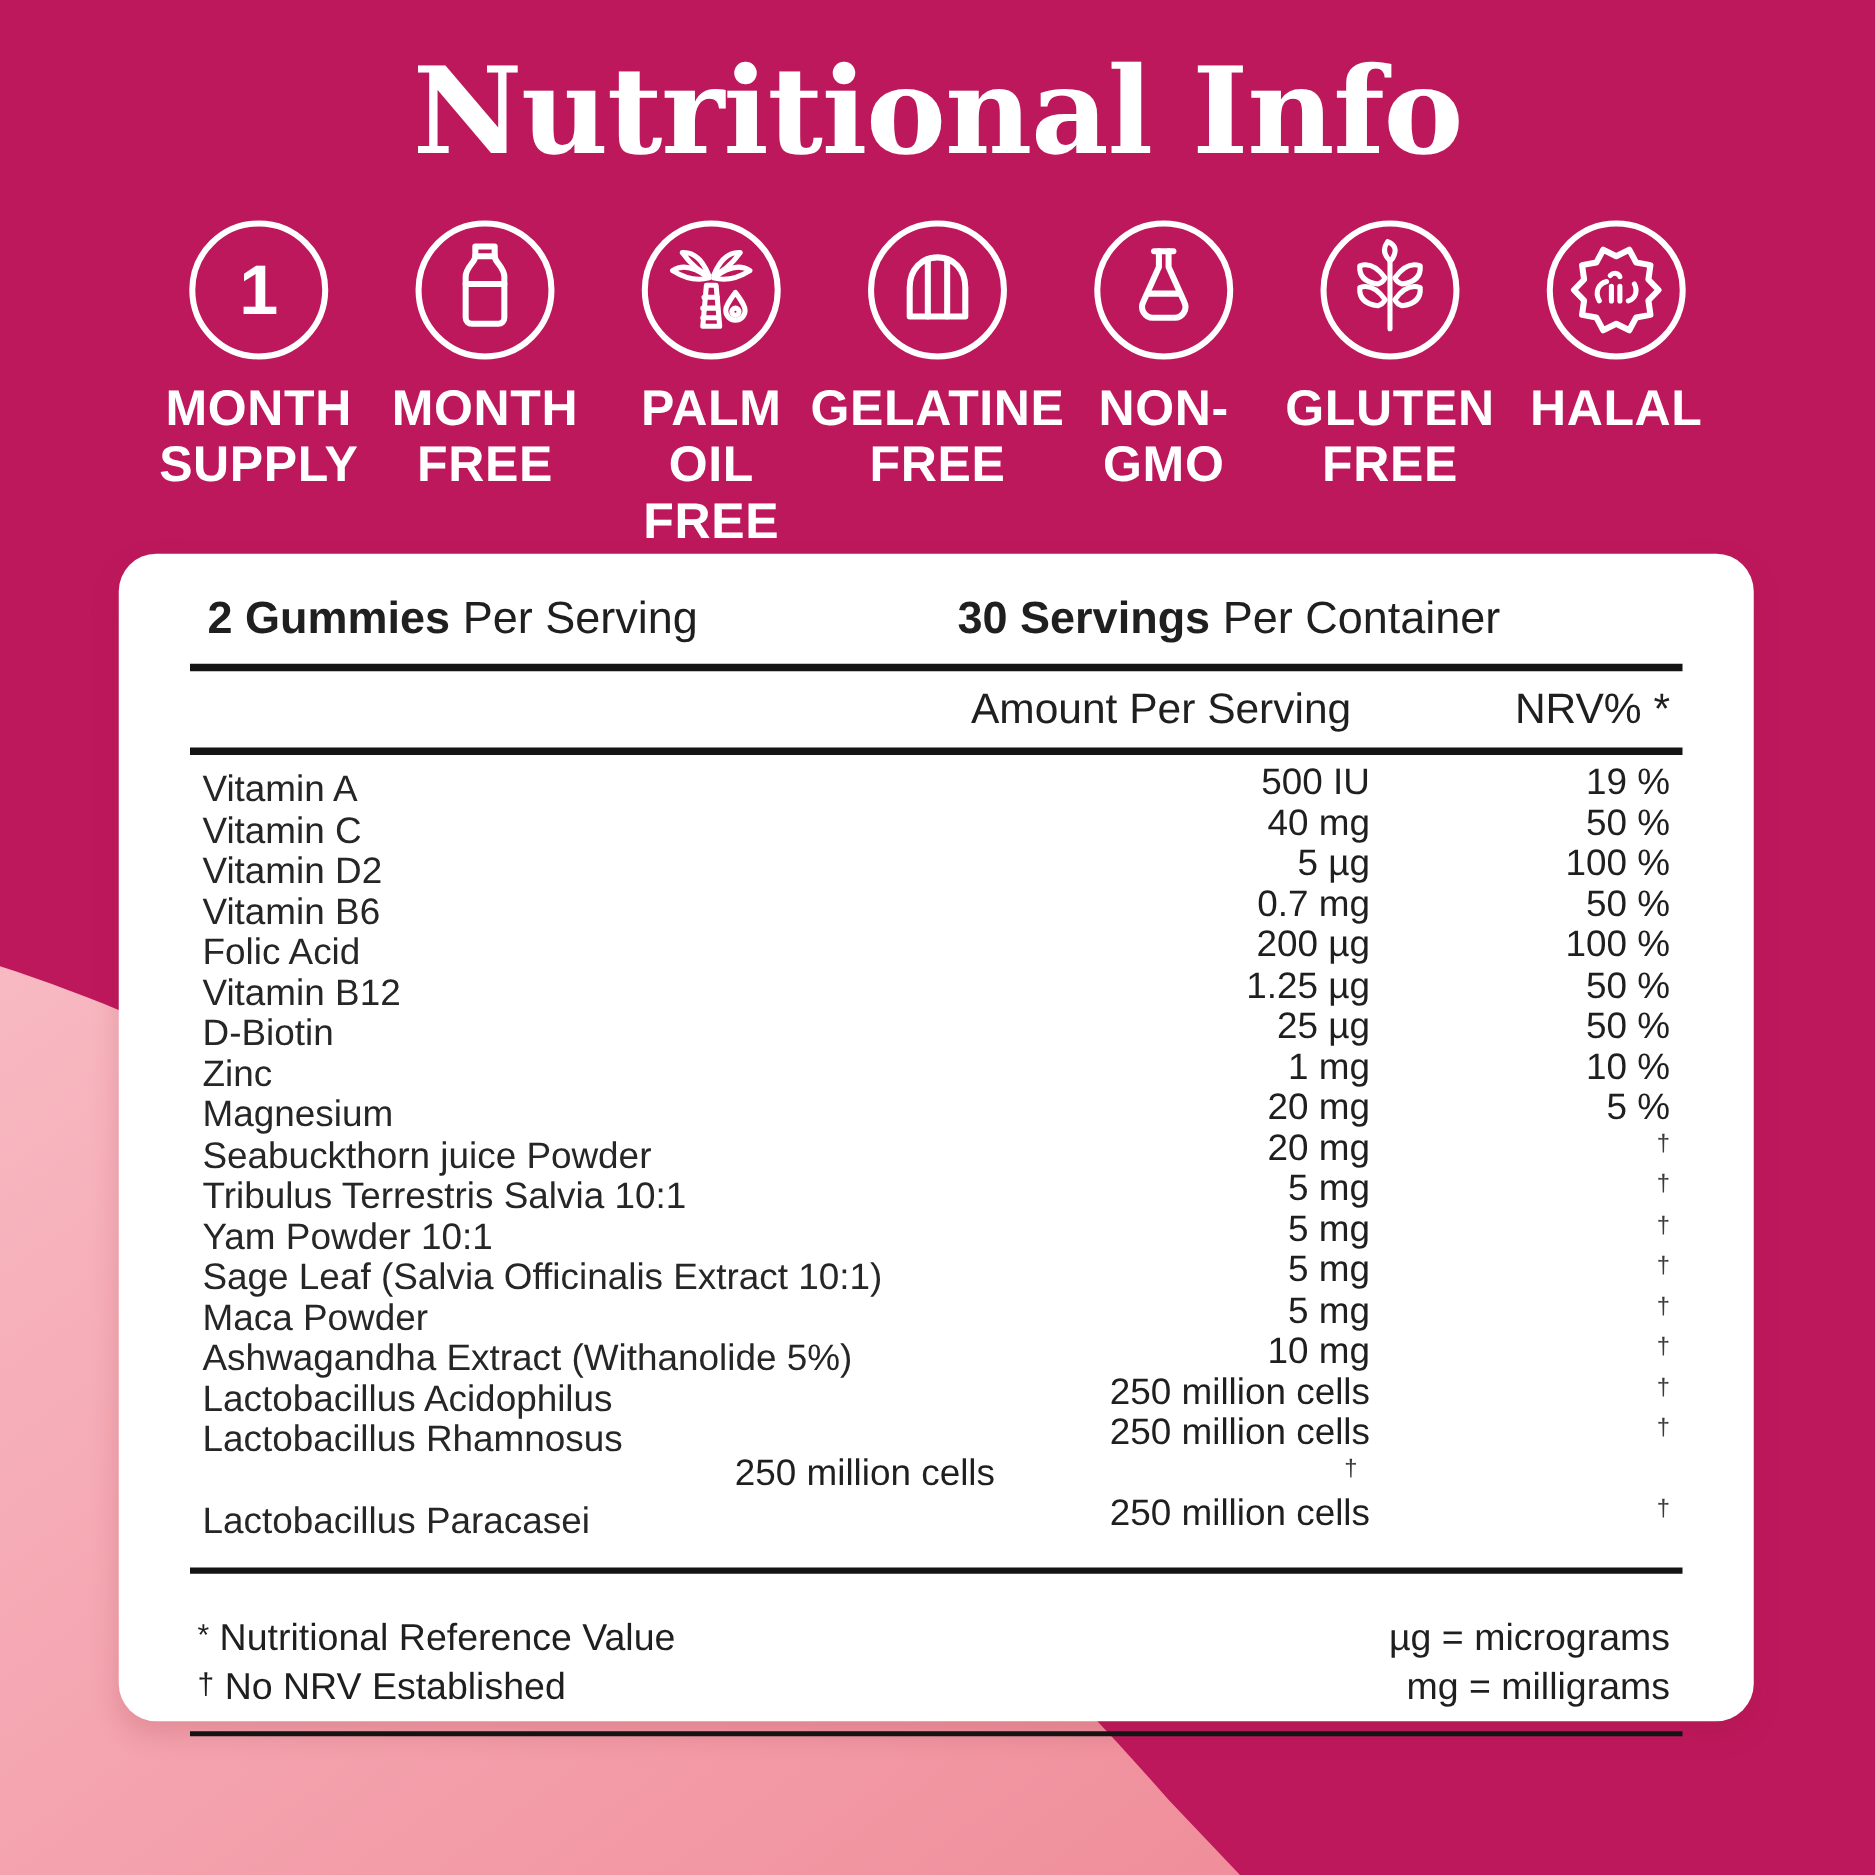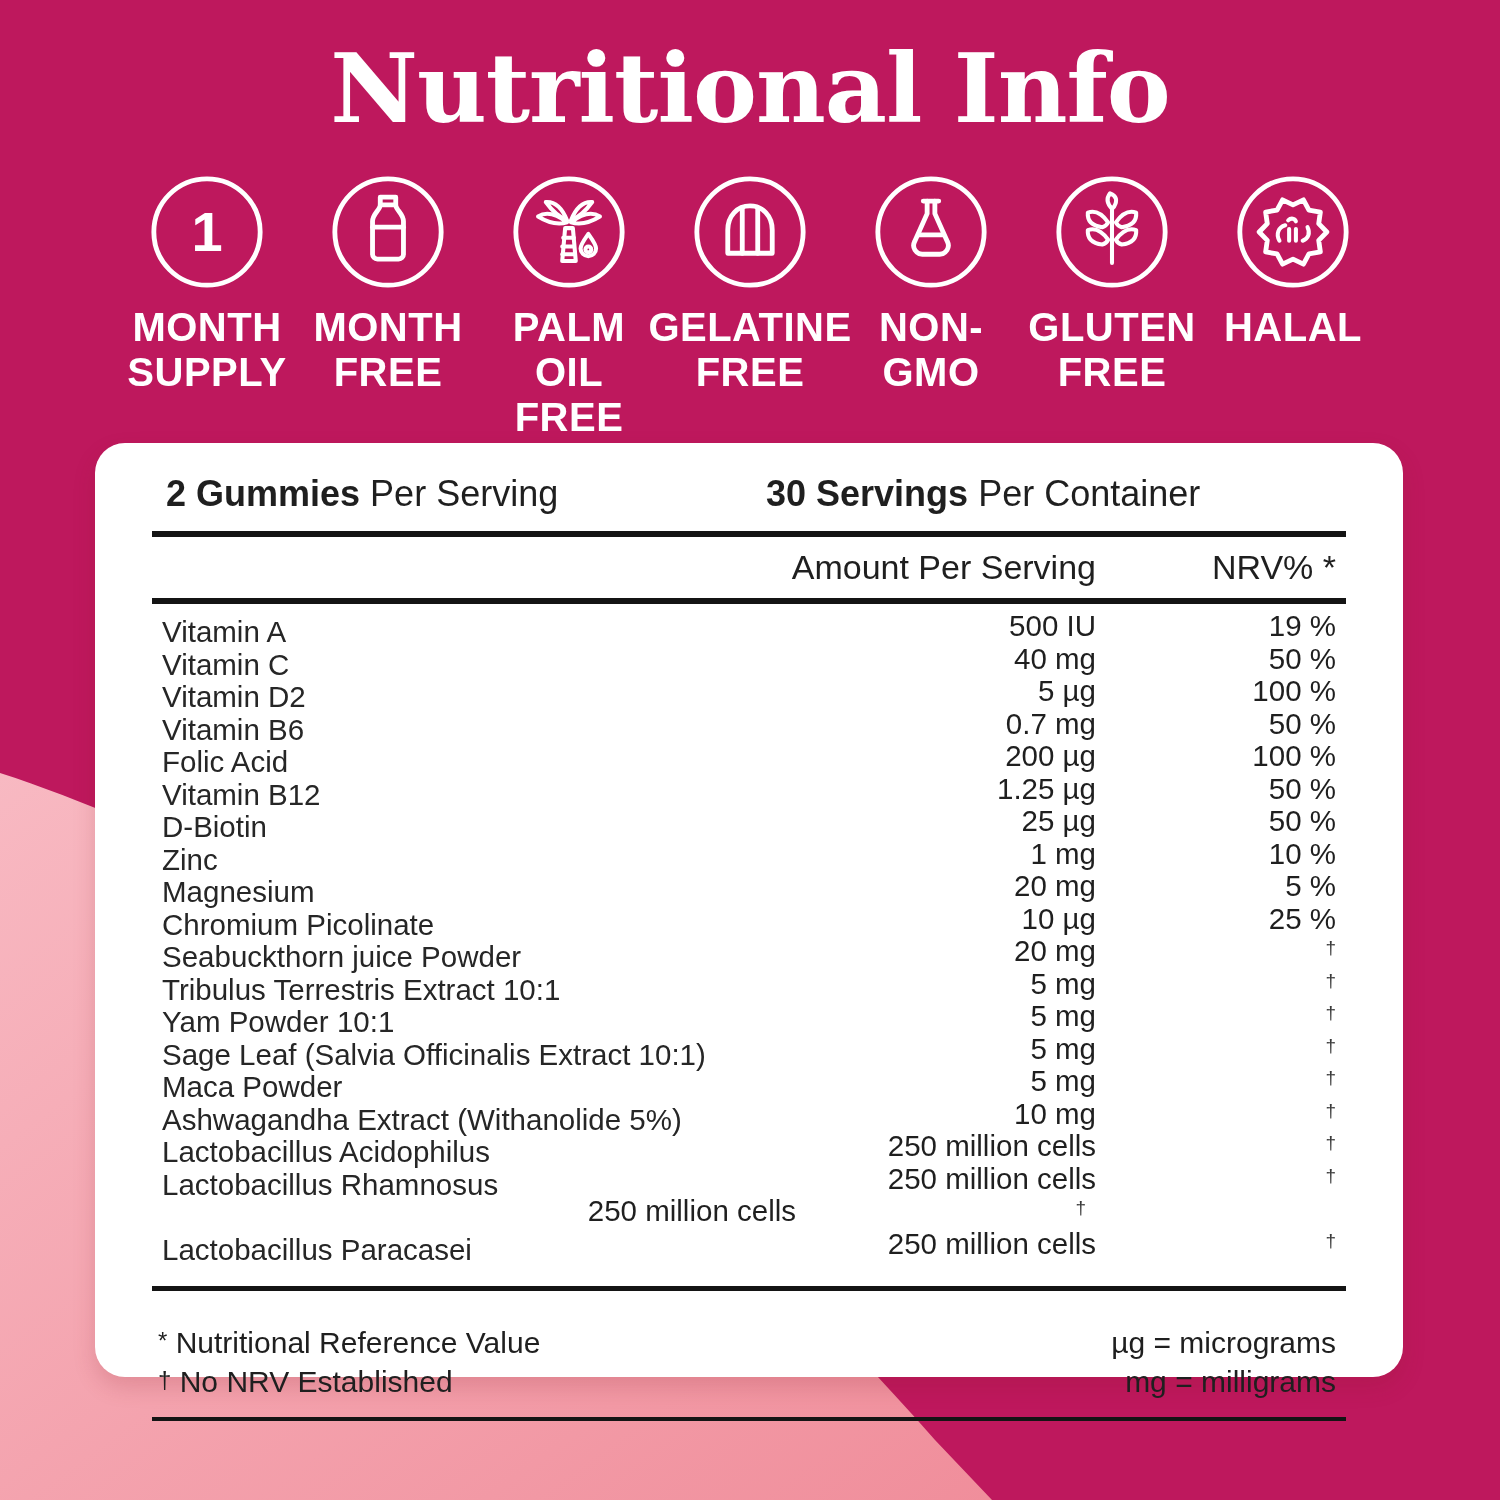--- a/index.html
+++ b/index.html
@@ -30,21 +30,21 @@
     background:#ffffff;border-radius:30px;box-sizing:border-box;
     padding:30px 57px 0 57px;color:#1f1f1f;
     box-shadow:0 10px 22px rgba(140,25,40,.18);
   }
   .serving{display:flex;font-size:36px;padding-left:14px;}
   .serving .left{width:600px;}
   .serving b{font-weight:700;}
   .rule{background:#141414;}
   .rule-1{height:6px;margin-top:16px;}
   .rule-2{height:6px;}
-  .thead{display:flex;align-items:center;font-size:34px;padding:11px 0;}
+  .thead{display:flex;align-items:center;font-size:34px;padding:11px 0;gap:15px;}
   .thead .spacer{flex:1;}
   .thead .col-nrv{width:250px;text-align:right;padding-right:10px;box-sizing:border-box;}
   .tbody{margin-top:12px;margin-left:10px;}
   .trow{display:grid;grid-template-columns:1fr 300px 250px;font-size:29.5px;line-height:32.5px;}
   .tname{color:#262626;}
   .tamount{text-align:right;position:relative;top:-6px;}
   .tnrv{text-align:right;padding-right:10px;position:relative;top:-6px;box-sizing:border-box;}
   .tnrv.dagger{font-size:19px;top:-9px;color:#3a3a3a;}
   .rule-3{height:5px;margin-top:20px;}
   .fnotes{display:flex;justify-content:space-between;font-size:30px;line-height:1.3;margin:32px 0 16px 0;padding-left:6px;}
@@ -233,34 +233,29 @@
     <span class="tamount">1 mg</span>
     <span class="tnrv">10 %</span>
   </div>
 
   <div class="trow">
     <span class="tname">Magnesium</span>
     <span class="tamount">20 mg</span>
     <span class="tnrv">5 %</span>
   </div>
 
-  <div class="trow">
-    <span class="tname">Chromium Picolinate</span>
-    <span class="tamount">10 µg</span>
-    <span class="tnrv">25 %</span>
-  </div>
 
   <div class="trow">
     <span class="tname">Seabuckthorn juice Powder</span>
     <span class="tamount">20 mg</span>
     <span class="tnrv dagger">†</span>
   </div>
 
   <div class="trow">
-    <span class="tname">Tribulus Terrestris Extract 10:1</span>
+    <span class="tname">Tribulus Terrestris Salvia 10:1</span>
     <span class="tamount">5 mg</span>
     <span class="tnrv dagger">†</span>
   </div>
 
   <div class="trow">
     <span class="tname">Yam Powder 10:1</span>
     <span class="tamount">5 mg</span>
     <span class="tnrv dagger">†</span>
   </div>
 

